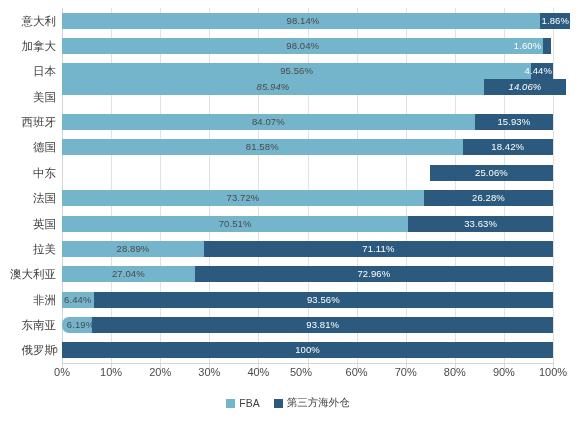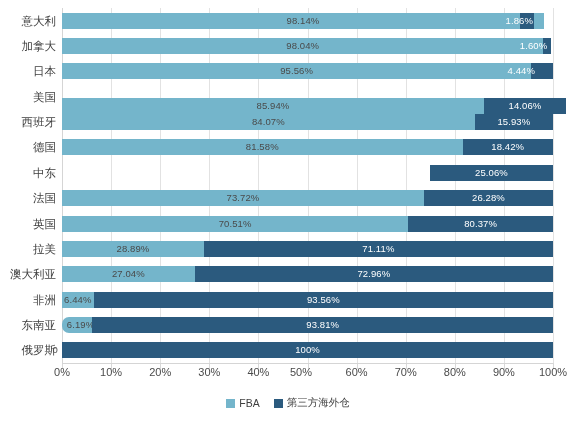--- a/index.html
+++ b/index.html
@@ -225,41 +225,41 @@
         <div class="gridline" style="left: 441.9px;"></div>
         <div class="tickmark" style="left: 441.9px; top: 355px;"></div>
         <div class="gridline" style="left: 491px;"></div>
         <div class="tickmark" style="left: 491px; top: 355px;"></div>
       </div>
     <div class="rows">
         <div class="row" style="top: 4.67857px;">
           <div class="seg seg-fba" style="width: 481.867px;">
             <span class="seg-label">98.14%</span>
           </div>
-          <div class="seg seg-third" style="left: 458px; width: 14px;">
+          <div class="seg seg-third" style="left: 478px; width: 30px;">
             <span class="seg-label" style="width: auto; right: 0px; left: auto; transform: translateY(-50%); text-align: right; padding-right: 1px;">1.86%</span>
           </div>
         </div>
         <div class="row" style="top: 30.0357px;">
           <div class="seg seg-fba" style="width: 481.376px;">
             <span class="seg-label">98.04%</span>
           </div>
           <div class="seg seg-third" style="left: 481.376px; width: 7.856px;">
-            <span class="seg-label" style="width: auto; right: 0px; left: auto; transform: translateY(-50%); text-align: right; padding-right: 4px;">1.60%</span>
+            <span class="seg-label" style="width: auto; right: 0px; left: auto; transform: translateY(-50%); text-align: right; padding-right: 10px;">1.60%</span>
           </div>
         </div>
         <div class="row" style="top: 55.3929px;">
           <div class="seg seg-fba" style="width: 469.2px;">
             <span class="seg-label">95.56%</span>
           </div>
           <div class="seg seg-third" style="left: 469.2px; width: 21.8004px;">
-            <span class="seg-label" style="width: auto; right: 0px; left: auto; transform: translateY(-50%); text-align: right; padding-right: 18px;">4.44%</span>
-          </div>
-        </div>
-        <div class="row" style="top: 90px;">
+            <span class="seg-label" style="width: auto; right: 0px; left: auto; transform: translateY(-50%); text-align: right; padding-right: 1px;">4.44%</span>
+          </div>
+        </div>
+        <div class="row" style="top: 71px; font-style: italic;">
           <div class="seg seg-fba" style="width: 421.965px;">
             <span class="seg-label">85.94%</span>
           </div>
           <div class="seg seg-third" style="left: 421.965px; width: 82px;">
             <span class="seg-label">14.06%</span>
           </div>
         </div>
         <div class="row" style="top: 106.107px; padding-left: 36px;">
           <div class="seg seg-fba" style="width: 412.784px;">
             <span class="seg-label">84.07%</span>
@@ -287,21 +287,21 @@
           </div>
           <div class="seg seg-third" style="left: 361.965px; width: 129.035px;">
             <span class="seg-label">26.28%</span>
           </div>
         </div>
         <div class="row" style="top: 207.536px;">
           <div class="seg seg-fba" style="width: 346.204px;">
             <span class="seg-label">70.51%</span>
           </div>
           <div class="seg seg-third" style="left: 346.204px; width: 144.796px;">
-            <span class="seg-label">80.37%</span>
+            <span class="seg-label">33.63%</span>
           </div>
         </div>
         <div class="row" style="top: 232.893px;">
           <div class="seg seg-fba" style="width: 141.85px;">
             <span class="seg-label">28.89%</span>
           </div>
           <div class="seg seg-third" style="left: 141.85px; width: 349.15px;">
             <span class="seg-label">71.11%</span>
           </div>
         </div>

